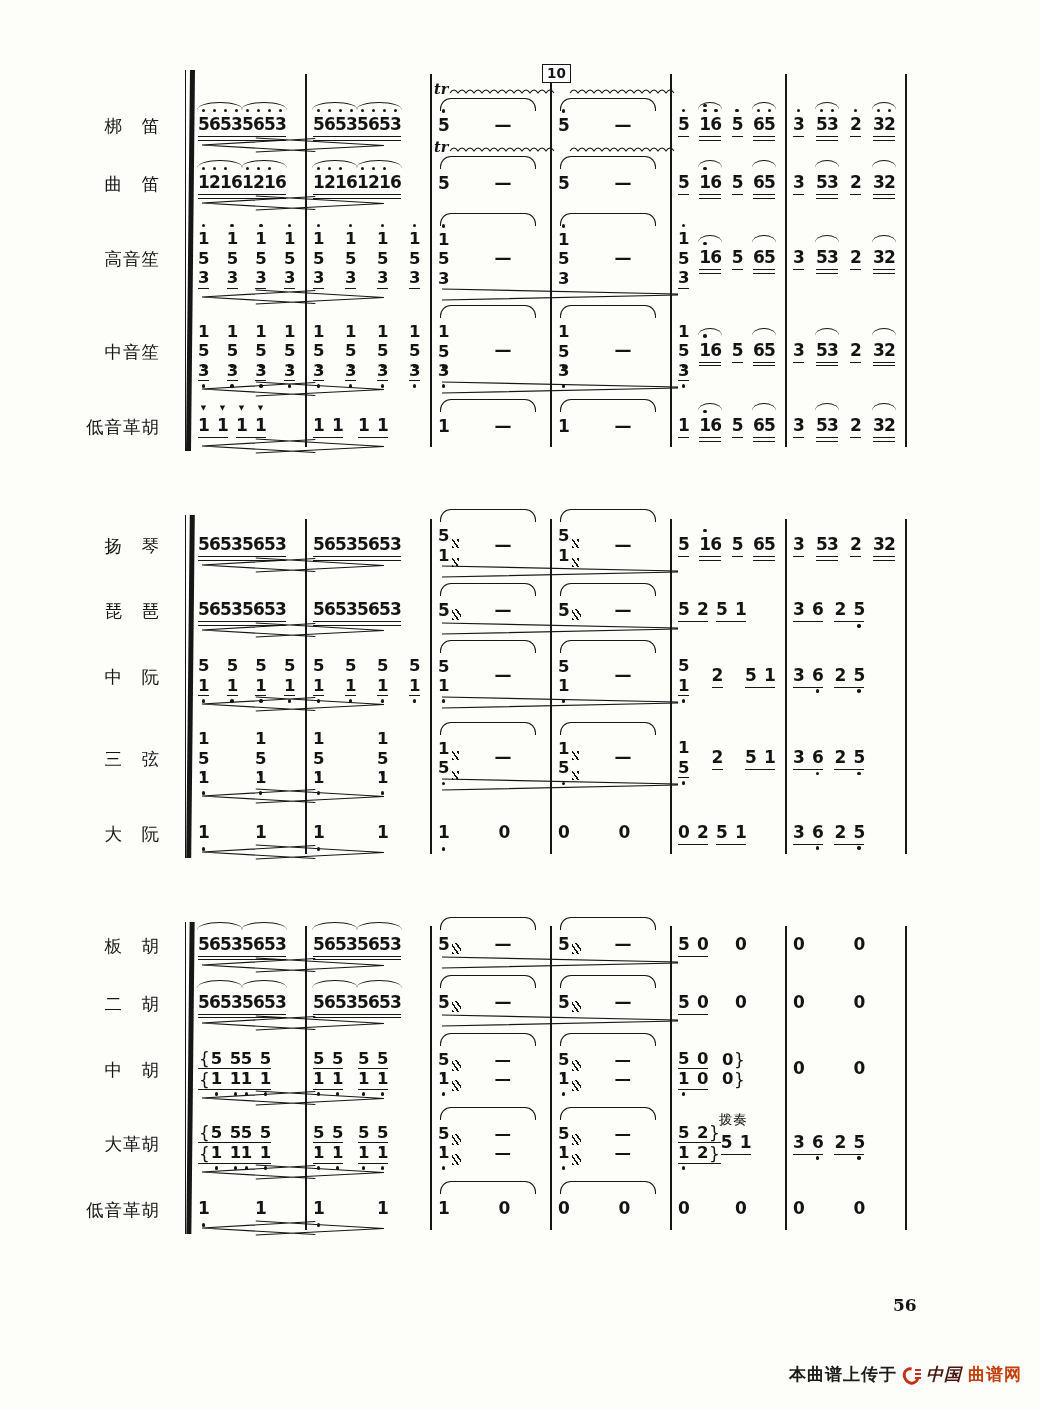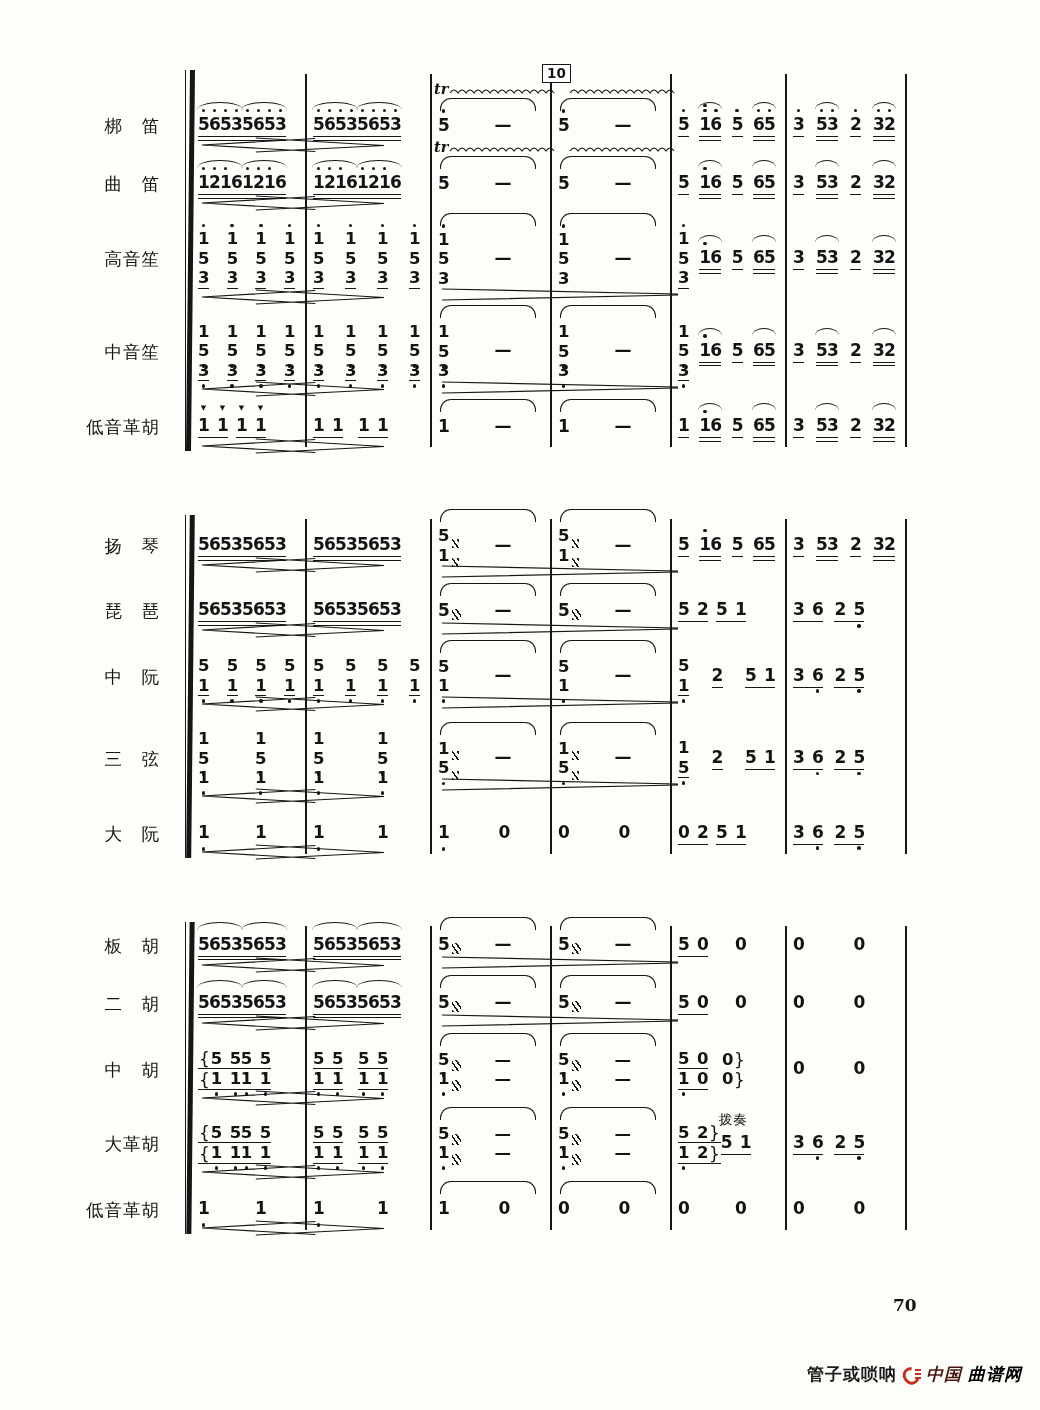--- a/index.html
+++ b/index.html
@@ -50,21 +50,21 @@
           font-family:"DejaVu Serif","Liberation Serif",serif;}
   #wm{position:absolute;top:1363px;right:18px;display:flex;align-items:center;gap:6px;
       font-size:17px;font-weight:700;}
   #wm .pre{color:#1c1c1c;letter-spacing:1px;}
   .wm-logo{position:relative;display:inline-block;width:17px;height:17px;}
   .wm-logo::before{content:"";position:absolute;left:0;top:1px;width:10px;height:12px;
       border:3.2px solid #c5301c;border-radius:50%;border-right-color:transparent;transform:rotate(-35deg);}
   .wm-logo::after{content:"";position:absolute;right:-1px;top:3px;width:6px;height:11px;
       background:repeating-linear-gradient(#c5301c 0 2px,transparent 2px 4.2px);}
   #wm .cn{color:#4a1510;font-style:italic;letter-spacing:1px;}
-  #wm .site{color:#000000;font-style:italic;letter-spacing:1px;}
+  #wm .site{color:#c2410c;letter-spacing:1px;}
 </style>
 </head>
 <body>
 
 <div id="page">
   <div id="score">
       <div class="sys">
         <div class="bar0t"></div>
         <div class="bar0"></div>
         <div class="bar" style="left: 305px;"></div>
@@ -2357,20 +2357,20 @@
                   <span class="tgrp">
                     <span class="nc">0</span>
                   </span>
                 </span>
               </div>
             </div>
           </div>
         </div>
       </div>
     </div>
-  <div id="pageno">70</div>
+  <div id="pageno">56</div>
   <div id="wm">
-    <span class="pre">管子或唢呐</span>
+    <span class="pre">本曲谱上传于</span>
     <span class="wm-logo"></span>
     <span class="cn">中国</span>
       <span class="site">曲谱网</span>
   </div>
 </div>
 
 </body></html>

